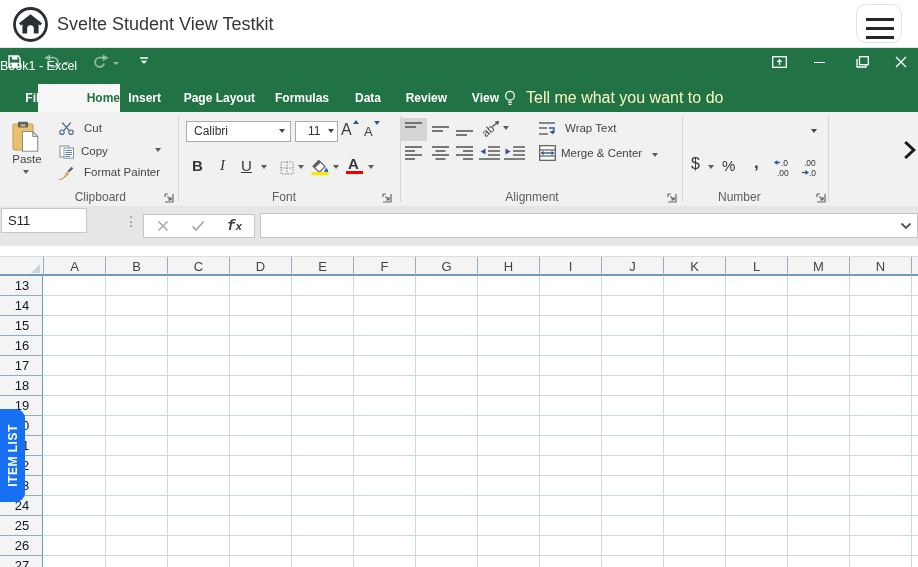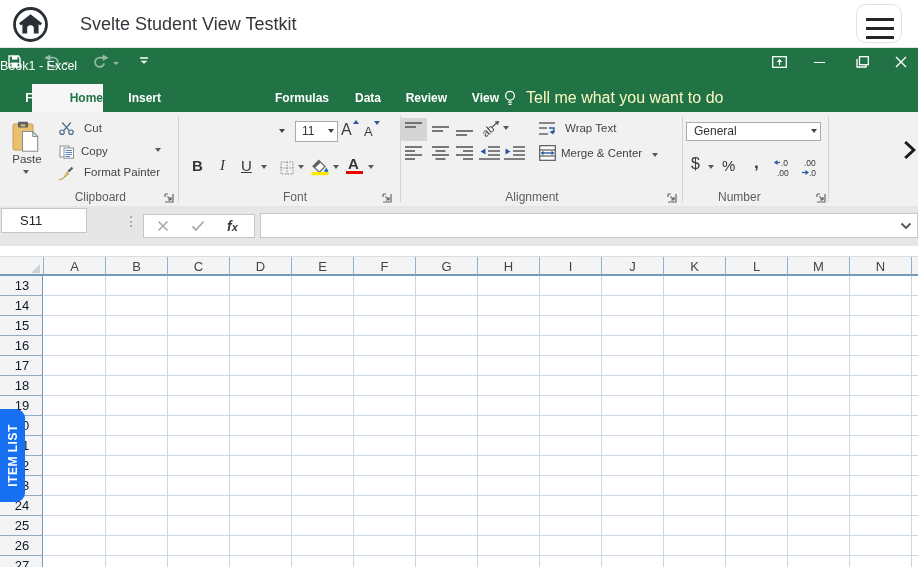--- a/index.html
+++ b/index.html
@@ -3,21 +3,21 @@
 <meta charset="utf-8">
 <style>
   * { margin:0; padding:0; box-sizing:border-box; }
   html,body { width:918px; height:567px; overflow:hidden; background:#fff; }
   body { font-family:"Liberation Sans", sans-serif; }
   #app { position:relative; width:918px; height:567px; overflow:hidden; }
   .abs { position:absolute; }
 
   
   #topbar { position:absolute; left:0; top:0; width:918px; height:48px; background:#fff; border-bottom:1px solid #e4e6e8; }
-  #topbar .title { position:absolute; left:57px; top:14px; font-size:18px; color:#33373b; letter-spacing:0px;margin-left:23px; }
+  #topbar .title { position:absolute; left:57px; top:14px; font-size:18px; color:#33373b; letter-spacing:0px; }
   #burger { position:absolute; left:856px; top:4px; width:46px; height:39px; background:#fff;
             border:1px solid #dee2e6; border-radius:10px; }
   #burger .l { position:absolute; left:9px; width:28px; height:3px; background:#23272b; }
 
   
   #titlebar { position:absolute; left:0; top:48px; width:918px; height:36px; background:#217346; }
   #titlebar .doc { position:absolute; left:0; width:918px; top:11px; text-align:left; color:#fff;
                    font-size:12.5px; font-weight:400; }
 
   
@@ -113,22 +113,23 @@
       <rect x="3.5" y="0.7" width="8.8" height="8" fill="none" stroke="#fff" stroke-width="1.3"></rect>
       <path d="M1 3 v8 h9 v-2" fill="none" stroke="#fff" stroke-width="1.3"></path>
     </svg>
     <svg class="abs" style="left:895px;top:8px" width="12" height="12" viewBox="0 0 12 12">
       <path d="M1 1 L11 11 M11 1 L1 11" stroke="#fff" stroke-width="1.4"></path>
     </svg>
   </div>
 
   <div id="tabrow">
     <div class="tab" style="left:0;width:46px">File</div>
-    <div class="tab active" style="left:32px;width:71px">Home</div>
+    <div class="tab active" style="left:38px;width:82px">Home</div>
     <div class="tab" style="left:105px;width:56px">Insert</div>
+    <div class="tab" style="left:161px;width:94px">Page Layout</div>
     <div class="tab" style="left:255px;width:74px">Formulas</div>
     <div class="tab" style="left:329px;width:52px">Data</div>
     <div class="tab" style="left:381px;width:66px">Review</div>
     <div class="tab" style="left:447px;width:52px">View</div>
     <svg class="abs" style="left:503px;top:6px" width="14" height="17" viewBox="0 0 14 17">
       <circle cx="7" cy="5.8" r="4.4" fill="none" stroke="#fff" stroke-width="1.3"></circle>
       <path d="M5.1 12.2 h3.8 M5.5 14.4 h3" stroke="#fff" stroke-width="1.2"></path>
     </svg>
     <div id="tellme">Tell me what you want to do</div>
   </div>
@@ -170,22 +171,23 @@
       <path d="M0.8 13.6 C3.4 13.3 5 12.5 6.2 11.2 L8.8 5.9 L11 8.1 L3.4 13.6 Z" fill="#e9c06e" stroke="#c79b4b" stroke-width="0.8"></path>
     </svg>
     <div class="rtext abs" style="left:84px;top:54px">Format Painter</div>
     <div class="glabel" style="left:40px;width:86px;text-align:right">Clipboard</div>
     <svg class="launch" style="left:164px;top:81px" viewBox="0 0 10 10">
       <path d="M1 1 h3 M1 1 v3 M1 9 h8 v-8" fill="none" stroke="#666" stroke-width="1.2"></path>
       <path d="M3.5 3.5 L7 7 M7 7 v-3 M7 7 h-3" stroke="#666" stroke-width="1.2" fill="none"></path>
     </svg>
     <div class="gsep" style="left:178px"></div>
 
+    <div class="combo" style="left:186px;top:9px;width:105px;height:21px;font-size:12px;color:#333;line-height:19px;padding-left:7px">Calibri</div>
     <div class="caret" style="left:279px;top:17px;border-top-color:#444"></div>
-    <div class="combo" style="left:295px;top:9px;width:43px;height:21px;font-size:12px;color:#333;line-height:19px;padding-left:6px">11</div>
+    <div class="combo" style="left:295px;top:9px;width:43px;height:21px;font-size:12px;color:#333;line-height:19px;padding-left:12px">11</div>
     <div class="caret" style="left:328px;top:17px;border-top-color:#444"></div>
     <div class="abs" style="left:341px;top:9px;font-size:16px;color:#3b3f44">A</div>
     <div class="abs" style="left:353px;top:8px;width:0;height:0;border-left:3.5px solid transparent;border-right:3.5px solid transparent;border-bottom:4px solid #2b579a"></div>
     <div class="abs" style="left:364px;top:12px;font-size:13px;color:#3b3f44">A</div>
     <div class="abs" style="left:374px;top:9px;width:0;height:0;border-left:3.5px solid transparent;border-right:3.5px solid transparent;border-top:4px solid #2b579a"></div>
 
     <div class="abs" style="left:192px;top:45px;font-size:15px;font-weight:700;color:#33373b">B</div>
     <div class="abs" style="left:220px;top:45px;font-size:15px;font-style:italic;font-family:'Liberation Serif',serif;color:#33373b">I</div>
     <div class="abs" style="left:241px;top:45px;font-size:15px;text-decoration:underline;color:#33373b">U</div>
     <div class="caret" style="left:261px;top:53px"></div>
@@ -200,21 +202,21 @@
     <svg class="abs" style="left:311px;top:47px" width="19" height="18" viewBox="0 0 19 18">
       <path d="M7.8 1.4 L14 7.6 L8.3 13.2 L2 7.2 Z" fill="#fff" stroke="#5c6166" stroke-width="1.2"></path>
       <path d="M7.8 1.4 L9.8 3.4 L3.9 9.1 L2 7.2 Z" fill="#5c6166"></path>
       <path d="M15.3 8.6 c1.2 1.7 1.9 2.7 1.9 3.6 a1.9 1.9 0 0 1 -3.8 0 c0 -0.9 0.7 -1.9 1.9 -3.6 Z" fill="#2e75b6"></path>
       <rect x="0.5" y="13" width="17" height="3.2" fill="#ffe800"></rect>
     </svg>
     <div class="caret" style="left:333px;top:53px"></div>
     <div class="abs" style="left:348px;top:43px;font-size:15px;font-weight:700;color:#33373b">A</div>
     <div class="abs" style="left:346px;top:59px;width:17px;height:3.2px;background:#ee0000"></div>
     <div class="caret" style="left:368px;top:53px"></div>
-    <div class="glabel" style="left:265px;width:60px;text-align:center">Font</div>
+    <div class="glabel" style="left:236px;width:60px;text-align:right">Font</div>
     <svg class="launch" style="left:382px;top:81px" viewBox="0 0 10 10">
       <path d="M1 1 h3 M1 1 v3 M1 9 h8 v-8" fill="none" stroke="#666" stroke-width="1.2"></path>
       <path d="M3.5 3.5 L7 7 M7 7 v-3 M7 7 h-3" stroke="#666" stroke-width="1.2" fill="none"></path>
     </svg>
     <div class="gsep" style="left:400px"></div>
 
     <div class="abs" style="left:401px;top:6px;width:26px;height:23px;background:#d5d5d5"></div>
     <svg class="abs" style="left:405px;top:10px" width="17" height="14" viewBox="0 0 17 14">
       <g stroke="#595959" stroke-width="1.6">
         <line x1="0" y1="1" x2="17" y2="1"></line>
@@ -304,21 +306,20 @@
     </svg>
     <div class="rtext abs" style="left:561px;top:35px">Merge &amp; Center</div>
     <div class="caret" style="left:652px;top:41px"></div>
     <div class="glabel" style="left:492px;width:80px;text-align:center">Alignment</div>
     <svg class="launch" style="left:667px;top:81px" viewBox="0 0 10 10">
       <path d="M1 1 h3 M1 1 v3 M1 9 h8 v-8" fill="none" stroke="#666" stroke-width="1.2"></path>
       <path d="M3.5 3.5 L7 7 M7 7 v-3 M7 7 h-3" stroke="#666" stroke-width="1.2" fill="none"></path>
     </svg>
     <div class="gsep" style="left:682px"></div>
 
-    <div class="combo" style="left:686px;top:10px;width:135px;height:19px;font-size:12px;color:#333;line-height:17px;padding-left:7px">General</div>
     <div class="caret" style="left:811px;top:17px;border-top-color:#444"></div>
     <div class="abs" style="left:691px;top:43px;font-size:16px;color:#33373b">$</div>
     <div class="caret" style="left:708px;top:53px"></div>
     <div class="abs" style="left:722px;top:45px;font-size:15px;color:#33373b">%</div>
     <div class="abs" style="left:754px;top:41px;font-size:17px;font-weight:700;color:#33373b">,</div>
     <svg class="abs" style="left:774px;top:46px" width="18" height="19" viewBox="0 0 18 19">
       <text x="7" y="8" font-size="8.5" fill="#33373b" font-family="Liberation Sans">.0</text>
       <text x="3" y="18" font-size="8.5" fill="#33373b" font-family="Liberation Sans">.00</text>
       <line x1="1" y1="4.5" x2="6" y2="4.5" stroke="#2b579a" stroke-width="1.3"></line>
       <path d="M3.5 2 L0 4.5 L3.5 7 Z" fill="#2b579a"></path>
@@ -336,32 +337,32 @@
     </svg>
     <div class="gsep" style="left:828px"></div>
 
     <svg class="abs" style="left:902px;top:28px" width="14" height="20" viewBox="0 0 14 20">
       <path d="M3.2 2 L11.8 10 L3.2 18" fill="none" stroke="#1a1a1a" stroke-width="3"></path>
     </svg>
   </div>
 
   <div id="fbar">
     <div class="whitebox" style="left:1px;top:2px;width:86px;height:25px;
-         font-size:13px;color:#222;line-height:23px;padding-left:18px">S11</div>
+         font-size:13px;color:#222;line-height:23px;padding-left:6px">S11</div>
     <div class="abs" style="left:130px;top:10px;width:2px;height:2px;background:#999;border-radius:50%"></div>
     <div class="abs" style="left:130px;top:14.5px;width:2px;height:2px;background:#999;border-radius:50%"></div>
     <div class="abs" style="left:130px;top:19px;width:2px;height:2px;background:#999;border-radius:50%"></div>
     <div class="whitebox" style="left:143px;top:8px;width:112px;height:24px"></div>
     <svg class="abs" style="left:157px;top:14px" width="12" height="12" viewBox="0 0 12 12">
       <path d="M1.5 1.5 L10.5 10.5 M10.5 1.5 L1.5 10.5" stroke="#a9a9a9" stroke-width="1.6"></path>
     </svg>
     <svg class="abs" style="left:191px;top:14px" width="14" height="12" viewBox="0 0 14 12">
       <path d="M1.5 6.5 L5 10 L12.5 1.5" fill="none" stroke="#a9a9a9" stroke-width="1.8"></path>
     </svg>
-    <div class="abs" style="left:227px;top:12px;font-family:Liberation Sans, sans-serif;font-style:italic;font-weight:700;font-size:14px;color:#3b3b3b">f<span style="font-size:11px">x</span></div>
+    <div class="abs" style="left:227px;top:12px;font-family:Liberation Mono, monospace;font-style:italic;font-weight:700;font-size:14px;color:#3b3b3b">f<span style="font-size:11px">x</span></div>
     <div class="whitebox" style="left:260px;top:7px;width:658px;height:25px"></div>
     <svg class="abs" style="left:900px;top:16px" width="12" height="8" viewBox="0 0 12 8">
       <path d="M1.5 1.5 L6 6 L10.5 1.5" fill="none" stroke="#555" stroke-width="1.8"></path>
     </svg>
   </div>
 
   <div id="gridwrap">
     <div id="colhead">
         <div class="ch" style="left: 0px; width: 44px;">
           <div style="position:absolute;right:3px;bottom:2px;width:0;height:0;border-left:9px solid transparent;border-bottom:9px solid #cdd2d7"></div>

